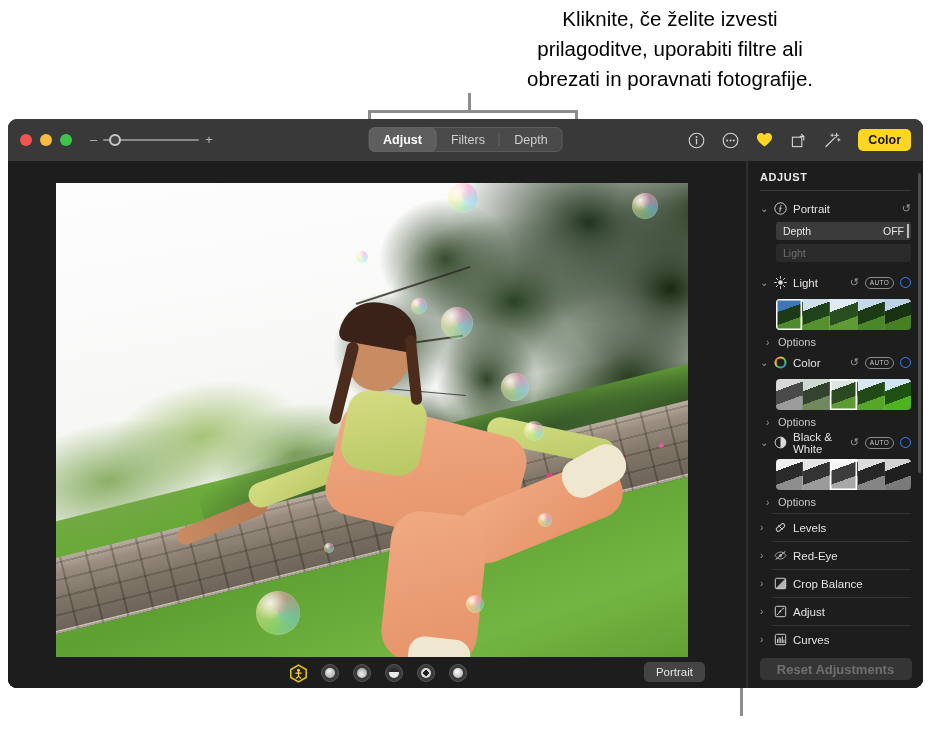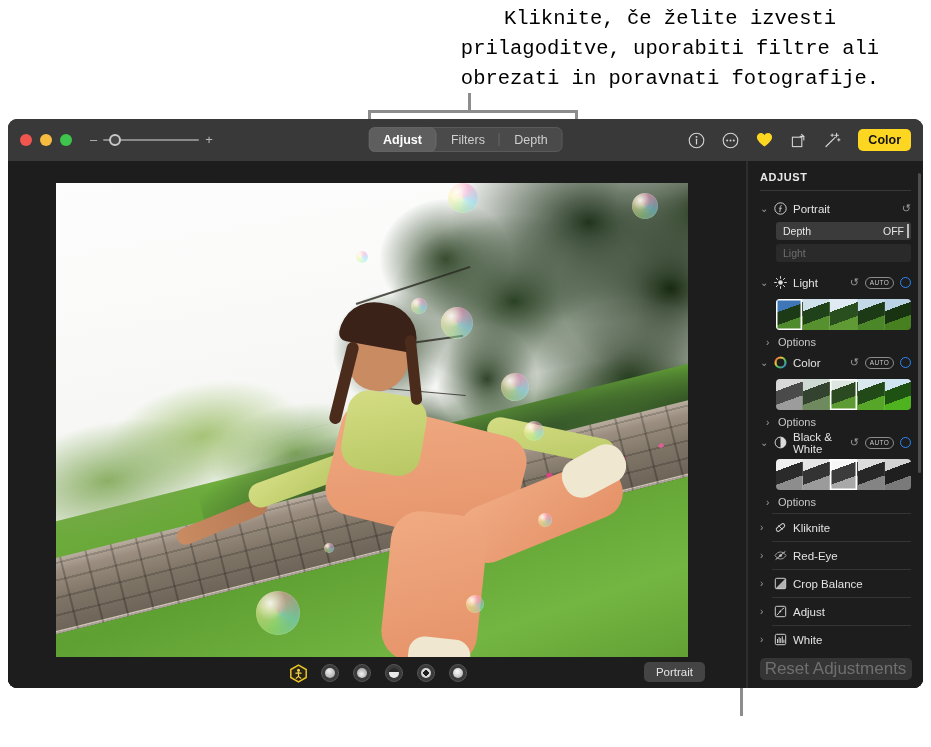--- a/index.html
+++ b/index.html
@@ -13,21 +13,21 @@
 
   
   .callout-text {
     position: absolute;
     color: #000;
     font-size: 20.5px;
     line-height: 30px;
     text-align: center;
     white-space: pre-line;
   }
-  #callout-top { left: 420px; top: 4px; width: 500px; font-family: Liberation Mono, monospace; }
+  #callout-top { left: 420px; top: 4px; width: 500px; }
   #callout-bottom { left: 420px; top: 708px; width: 330px; text-align:center;}
 
   .rule { position: absolute; background: #8d8d8d; }
 
   
   #window {
     position: absolute;
     left: 8px; top: 119px;
     width: 915px; height: 569px;
     background: #1d1d1d;
@@ -253,21 +253,21 @@
   .options-row .chev { width: 12px; color:#9a9a9a; }
 
   .item-hr { height:1px; background:#343434; margin: 2px 0 2px 12px; }
 
   #reset-wrap {
     position:absolute; left: 0; right: 0; bottom: 0; height: 38px;
     background:#1d1d1d; display:flex; align-items:center; justify-content:center;
   }
   #reset-btn {
     width: 152px; height: 22px; border-radius:5px; background:#353535;
-    color:#6f6f6f; font-size: 17px; display:flex; align-items:center; justify-content:center;
+    color:#6f6f6f; font-size: 13px; display:flex; align-items:center; justify-content:center;font-weight:bold;
   }
   .sb-scrollbar { position:absolute; right: 2px; top: 12px; width: 3px; height: 470px; }
   .sb-scrollbar i { position:absolute; left:0; top: 0; width:3px; height: 300px; background:#4e4e4e; border-radius:2px;}
 
   .divider-v { position:absolute; right: 176px; top: 0; width:1px; height:527px; background:#2e2e2e; }
 </style>
 </head>
 <body>
 
 <div id="root">
@@ -557,21 +557,21 @@
             <div class="item-hr"></div>
 
             <div class="row">
               <span class="chev">›</span>
               <span class="ic">
                 <svg width="13" height="13" viewBox="0 0 13 13">
                     <rect x="1.6" y="4.6" width="9.8" height="3.8" rx="1.9" fill="none" stroke="#cfcfcf" stroke-width="1" transform="rotate(-40 6.5 6.5)"></rect>
                     <path d="M4.4 4.4 L8.6 8.6" stroke="#cfcfcf" stroke-width="1"></path>
                   </svg>
               </span>
-              <span class="lbl">Kliknite</span>
+              <span class="lbl">Levels</span>
             </div>
             <div class="item-hr"></div>
 
             <div class="row">
               <span class="chev">›</span>
               <span class="ic">
                 <svg width="13" height="13" viewBox="0 0 13 13">
                     <path d="M1 6.5c1.6-2.4 3.4-3.5 5.5-3.5S10.4 4.1 12 6.5c-1.6 2.4-3.4 3.5-5.5 3.5S2.6 8.9 1 6.5z" fill="none" stroke="#a7a7a7" stroke-width=".9"></path>
                     <circle cx="6.5" cy="6.5" r="1.5" fill="#a7a7a7"></circle>
                     <path d="M1.6 10.6 11.4 2.4" stroke="#cfcfcf" stroke-width="1"></path>
@@ -613,21 +613,21 @@
                     <rect x="1.3" y="1.3" width="10.4" height="10.4" rx="1.4" fill="none" stroke="#cfcfcf" stroke-width="1"></rect>
                     <g fill="#cfcfcf">
                       <rect x="3" y="6" width="1" height="4"></rect>
                       <rect x="4.6" y="4.2" width="1" height="5.8"></rect>
                       <rect x="6.2" y="5.2" width="1" height="4.8"></rect>
                       <rect x="7.8" y="3.4" width="1" height="6.6"></rect>
                       <rect x="9.4" y="6.6" width="1" height="3.4"></rect>
                     </g>
                   </svg>
               </span>
-              <span class="lbl">White</span>
+              <span class="lbl">Curves</span>
             </div>
 
           </div>
 
           <div class="sb-scrollbar">
               <i></i>
             </div>
         </div>
 
         <div id="reset-wrap">

